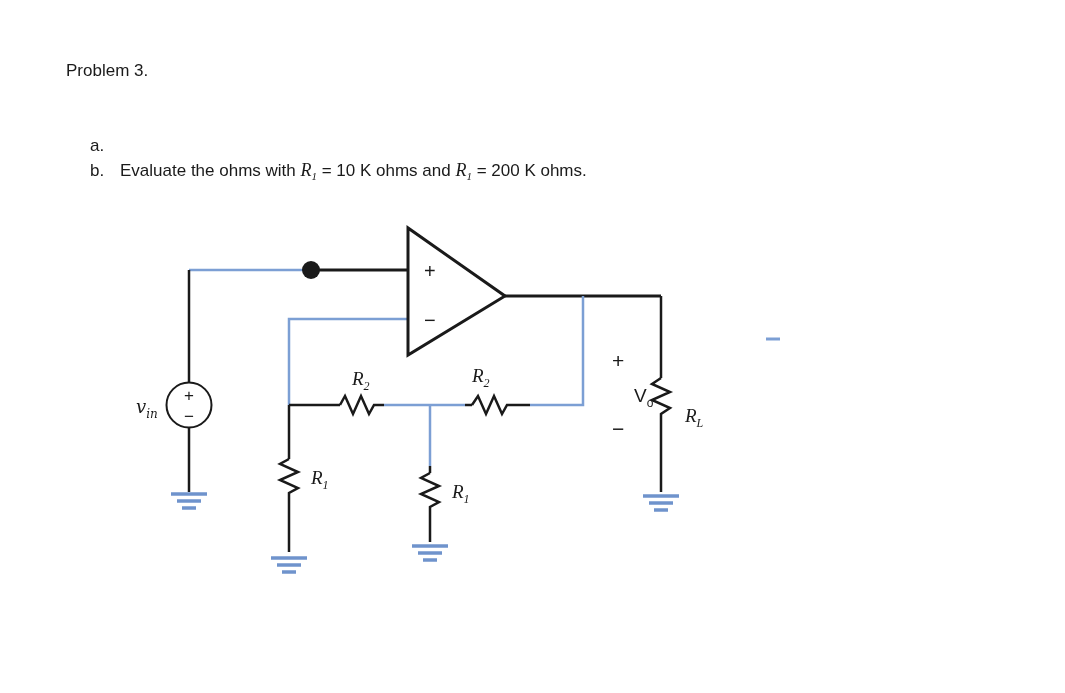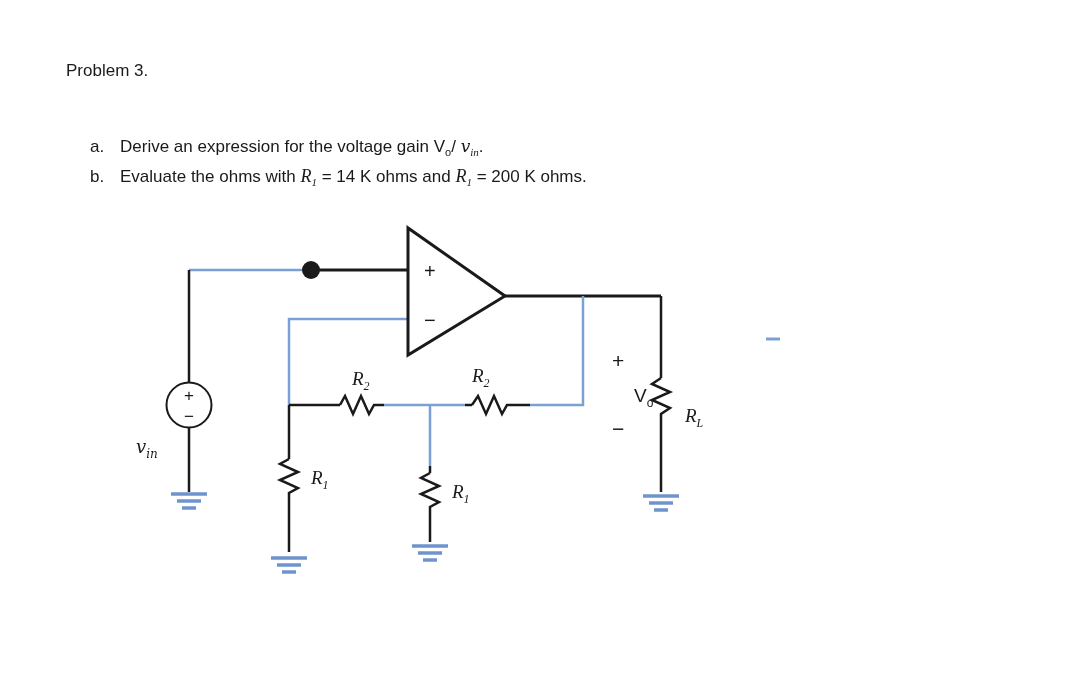--- a/index.html
+++ b/index.html
@@ -135,26 +135,25 @@
 <body>
 
 <div id="page">
 
   <div class="problem-title">Problem 3.</div>
 
   <div class="task-list">
 
     <div class="task-row">
       <span class="task-marker">a.</span>
-      <span class="task-text"><span>Derive an expression for the voltage gain V</span><span class="sub">o</span><span>/ </span><span class="itv">v</span><span class="subi">in</span><span>.</span></span>
     </div>
 
     <div class="task-row">
       <span class="task-marker">b.</span>
-      <span class="task-text"><span>Evaluate the ohms with </span><span class="it">R</span><span class="subi">1</span><span> = 14 K ohms and </span><span class="it">R</span><span class="subi">1</span><span> = 200 K ohms.</span></span>
+      <span class="task-text"><span>Evaluate the ohms with </span><span class="it">R</span><span class="subi">1</span><span> = 10 K ohms and </span><span class="it">R</span><span class="subi">1</span><span> = 200 K ohms.</span></span>
     </div>
 
   </div>
 
   <svg id="circuit" width="1065" height="693" viewBox="0 0 1065 693">
 
     <g>
 
       <path d="M 189 270 L 310 270" stroke="#7c9fd4" stroke-width="2.5" fill="none"></path>
 
@@ -243,21 +242,21 @@
         <path d="M 654 510 L 668 510" stroke="#6f93cc" stroke-width="3.5" fill="none"></path>
       </g>
     </g>
 
     <g>
       <path d="M 766 339 L 780 339" stroke="#7c9fd4" stroke-width="3" fill="none"></path>
     </g>
 
   </svg>
 
-  <div class="lbl lbl-vin" style="left:136px; top:396px;margin-top:40px;"><span>v</span><span class="s">in</span></div>
+  <div class="lbl lbl-vin" style="left:136px; top:396px;"><span>v</span><span class="s">in</span></div>
   <div class="srcsign" style="left:184px; top:387px;">+</div>
   <div class="srcsign" style="left:184px; top:408px;">−</div>
 
   <div class="opsign" style="left:424px; top:261px;">+</div>
   <div class="opsign" style="left:424px; top:310px;">−</div>
 
   <div class="sign" style="left:612px; top:350px;">+</div>
   <div class="lbl lbl-vo" style="left:634px; top:385px;"><span>V</span><span class="s">o</span></div>
   <div class="sign" style="left:612px; top:418px;">−</div>
 

